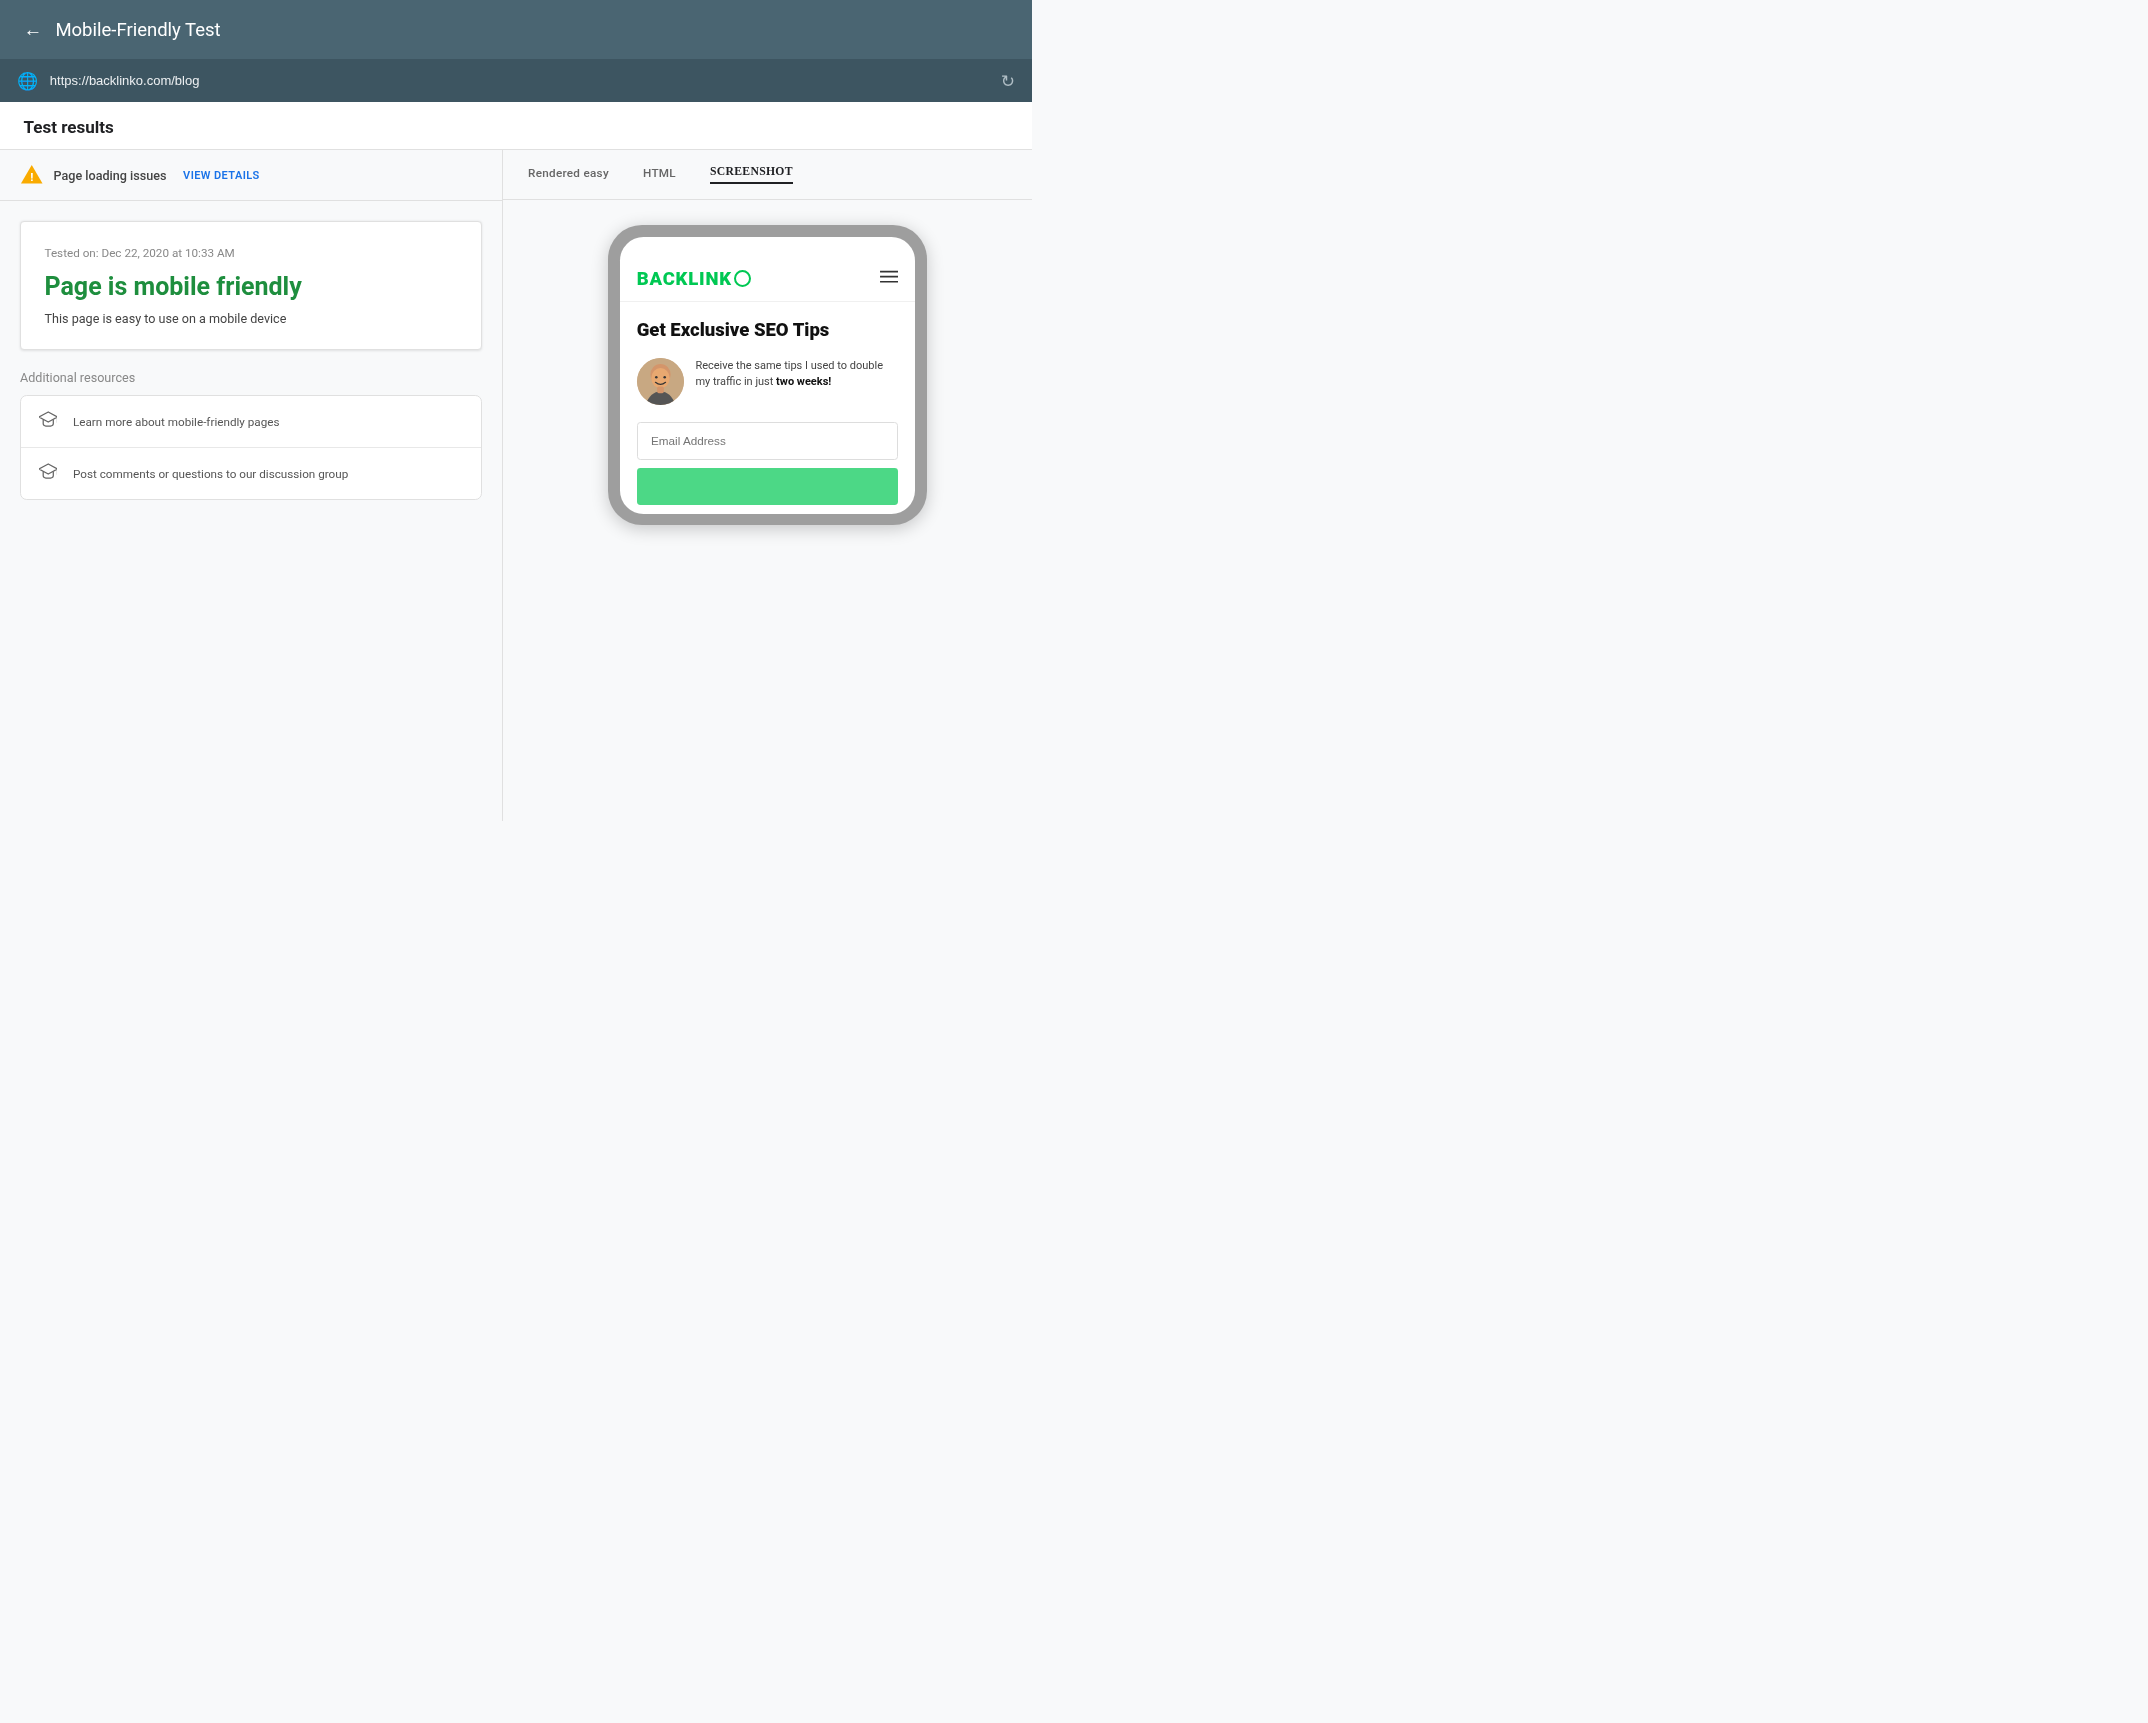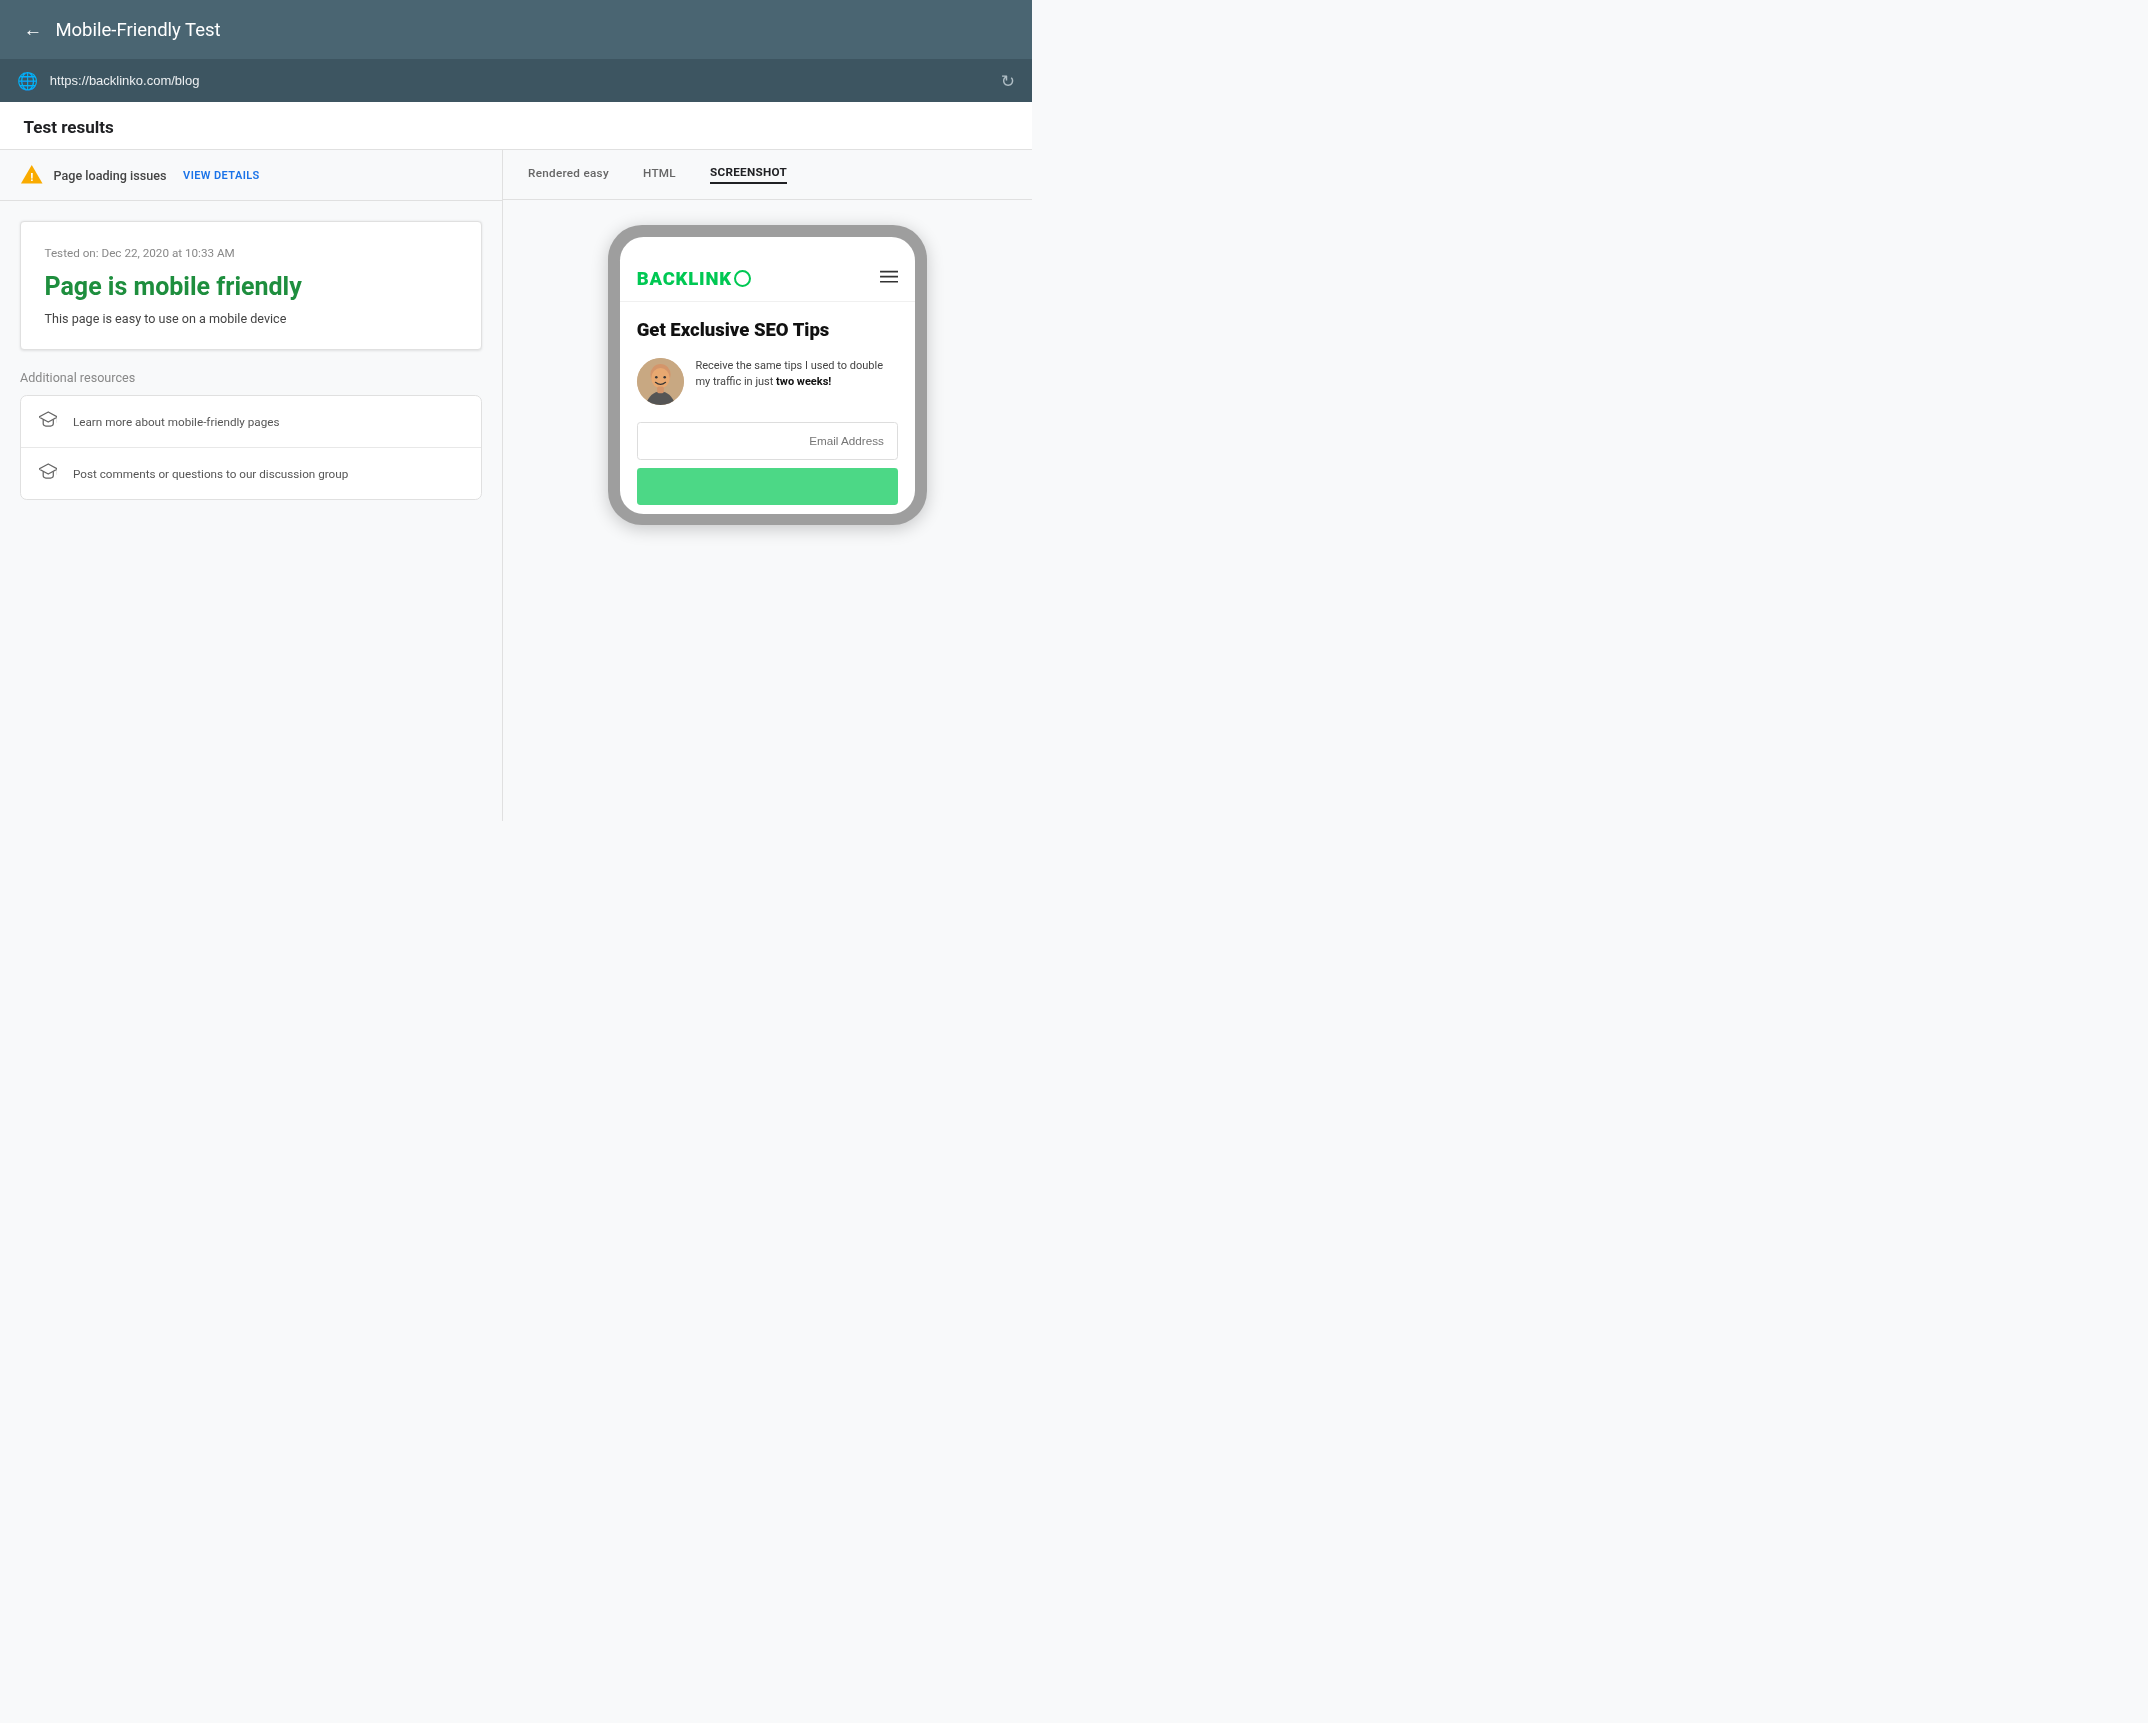--- a/index.html
+++ b/index.html
@@ -194,20 +194,21 @@
       font-weight: 500;
       color: #666;
       cursor: pointer;
       padding-bottom: 3.4px;
       letter-spacing: 0.3px;
     }
     .right-tab.active {
       color: #202124;
       font-weight: 700;
       border-bottom: 2.5px solid #202124;
+      font-family: Liberation Serif, serif;
     }
 
     
     .phone-area {
       padding: 25px 34px;
       display: flex;
       justify-content: center;
     }
     .phone-mockup {
       background: #9e9e9e;
@@ -292,21 +293,20 @@
     }
     .phone-email-input {
       width: 100%;
       border: 0.8px solid #ddd;
       border-radius: 3.4px;
       padding: 11.7px 13.4px;
       font-size: 11.7px;
       color: #bbb;
       margin-bottom: 8.4px;
       font-family: Arial, sans-serif;
-      text-align: right;
     }
     .phone-button {
       width: 100%;
       background: #00c853;
       opacity: 0.7;
       border-radius: 3.4px;
       height: 37px;
       display: block;
     }
   </style>

